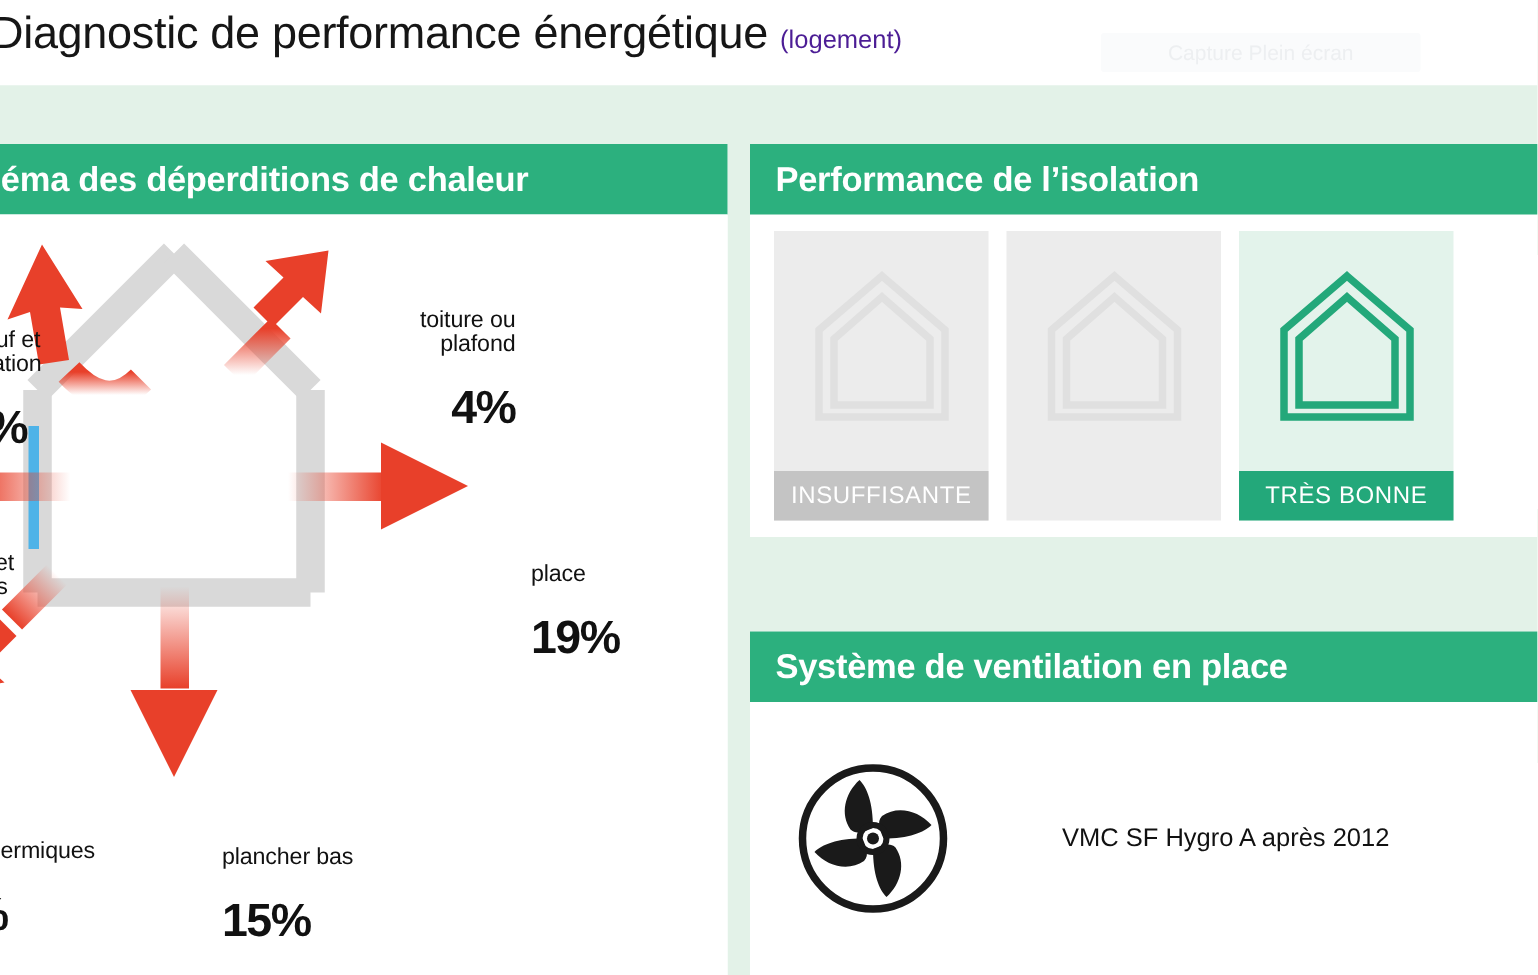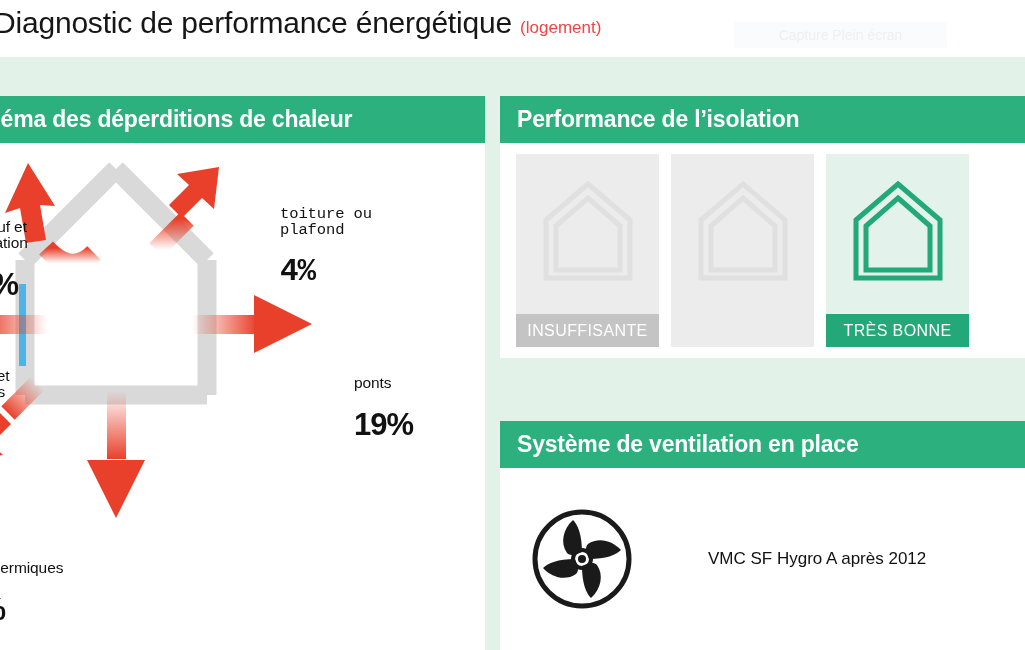--- a/index.html
+++ b/index.html
@@ -46,21 +46,21 @@
     left: 52px;
     top: 6px;
     font-size: 30px;
     font-weight: 400;
     color: #161616;
     white-space: nowrap;
     letter-spacing: -0.2px;
   }
   .doc-title .sub {
     font-size: 17px;
-    color: #ef4444;
+    color: #4c1d95;
     letter-spacing: 0;
   }
 
   .capture-button {
     position: absolute;
     left: 792px;
     top: 22px;
     width: 213px;
     height: 26px;
     background: #FAFBFC;
@@ -124,21 +124,21 @@
   .hl-label {
     position: absolute;
     color: #111;
     line-height: 1.05;
     white-space: pre-line;
   }
   .hl-name { font-size: 15.5px; font-weight: 400; letter-spacing: -0.1px; }
   .hl-pct  { font-size: 31px;   font-weight: bold; letter-spacing: -1px; margin-top:1px; }
 
   #lbl-vent   { left: 17px;  top: 59px;  text-align: left; }
-  #lbl-roof   { left: 338px; top: 46px;  text-align: left; font-family: Liberation Mono, monospace; }
+  #lbl-roof   { left: 338px; top: 46px;  text-align: right; }
   #lbl-walls  { left: 412px; top: 215px; text-align: left; }
   #lbl-doors  { left: 8px;   top: 208px; text-align: left; }
   #lbl-ponts  { left: 4px;   top: 400px; text-align: left; }
   #lbl-floor  { left: 206px; top: 404px; text-align: left; }
 
   
   #card-insulation {
     left: 558px;
     top: 39px;
     width: 587px;
@@ -304,35 +304,39 @@
             <div class="hl-pct">48%</div>
           </div>
 
           <div class="hl-label" id="lbl-roof">
             <div class="hl-name">toiture ou
 plafond</div>
             <div class="hl-pct">4%</div>
           </div>
 
           <div class="hl-label" id="lbl-walls">
-            <div class="hl-name">ponts</div>
+            <div class="hl-name">place</div>
             <div class="hl-pct">19%</div>
           </div>
 
           <div class="hl-label" id="lbl-doors">
             <div class="hl-name">portes et
 fenêtres</div>
             <div class="hl-pct">7%</div>
           </div>
 
           <div class="hl-label" id="lbl-ponts">
             <div class="hl-name">ponts thermiques</div>
             <div class="hl-pct">10%</div>
           </div>
 
+          <div class="hl-label" id="lbl-floor">
+            <div class="hl-name">plancher bas</div>
+            <div class="hl-pct">15%</div>
+          </div>
 
         </div>
       </section>
 
       <section class="card" id="card-insulation">
         <div class="card-title">Performance de l’isolation</div>
 
         <div class="iso-row">
 
           <div class="iso-card">

